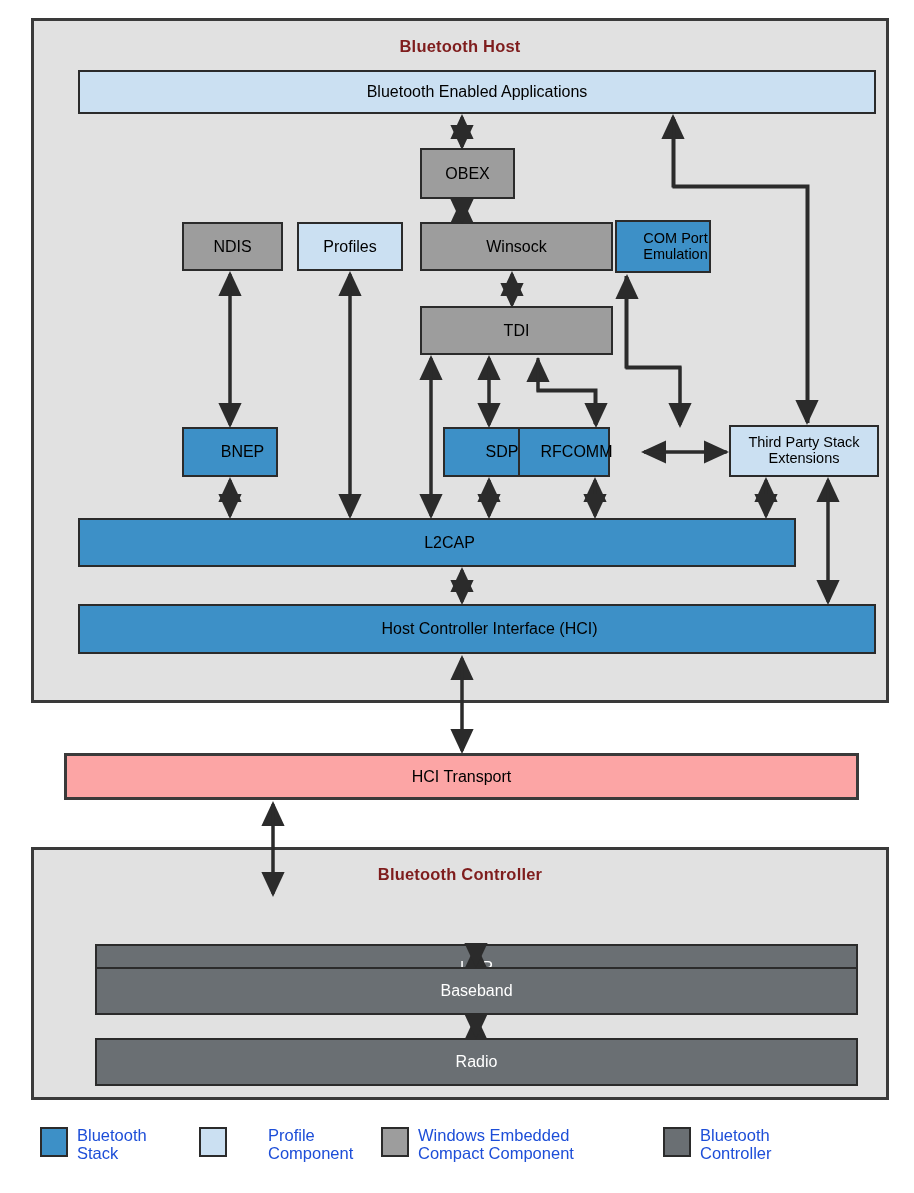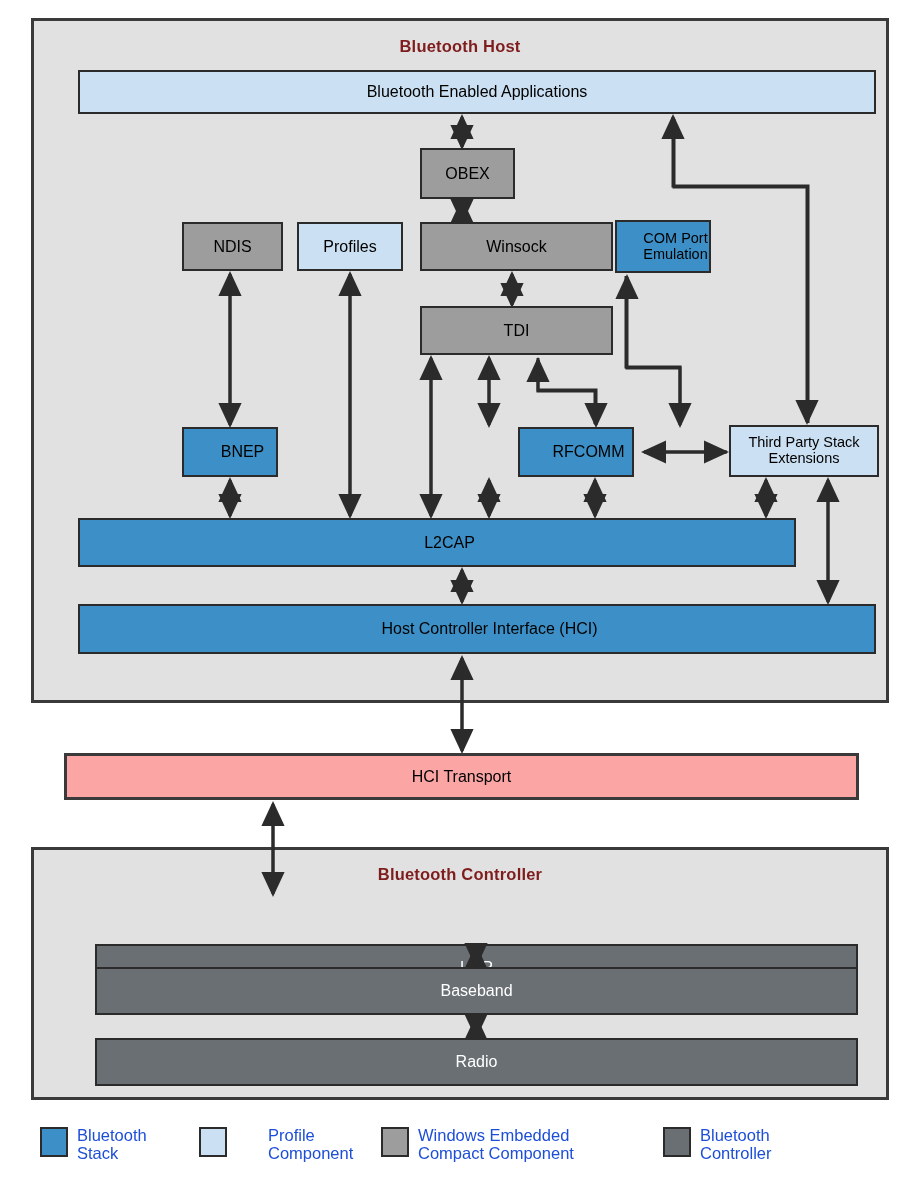--- a/index.html
+++ b/index.html
@@ -110,22 +110,23 @@
 
   <div class="block wec" style="left:420px; top:222px; width:193px; height:49px;">Winsock</div>
 
   <div class="block blue small" style="left:615px; top:220px; width:96px; height:53px; white-space:pre-line;">COM Port
 Emulation</div>
 
   <div class="block wec" style="left:420px; top:306px; width:193px; height:49px;">TDI</div>
 
   <div class="block blue" style="left:182px; top:427px; width:96px; height:50px;">BNEP</div>
 
-
-  <div class="block blue" style="left:518px; top:427px; width:116px; height:50px;">RFCOMM</div>
+  <div class="block blue" style="left:443px; top:427px; width:93px; height:50px;">SDP</div>
+
+  <div class="block blue" style="left:518px; top:427px; width:92px; height:50px;">RFCOMM</div>
 
   <div class="block profile small" style="left:729px; top:425px; width:150px; height:52px; white-space:pre-line;">Third Party Stack
 Extensions</div>
 
   <div class="block blue" style="left:78px; top:518px; width:718px; height:49px;">L2CAP</div>
 
   <div class="block blue" style="left:78px; top:604px; width:798px; height:50px;">Host Controller Interface (HCI)</div>
 
   <div class="block plain" style="left:64px; top:753px; width:795px; height:47px; border-width:3px; border-color:#3a3a3a;">HCI Transport</div>
 

